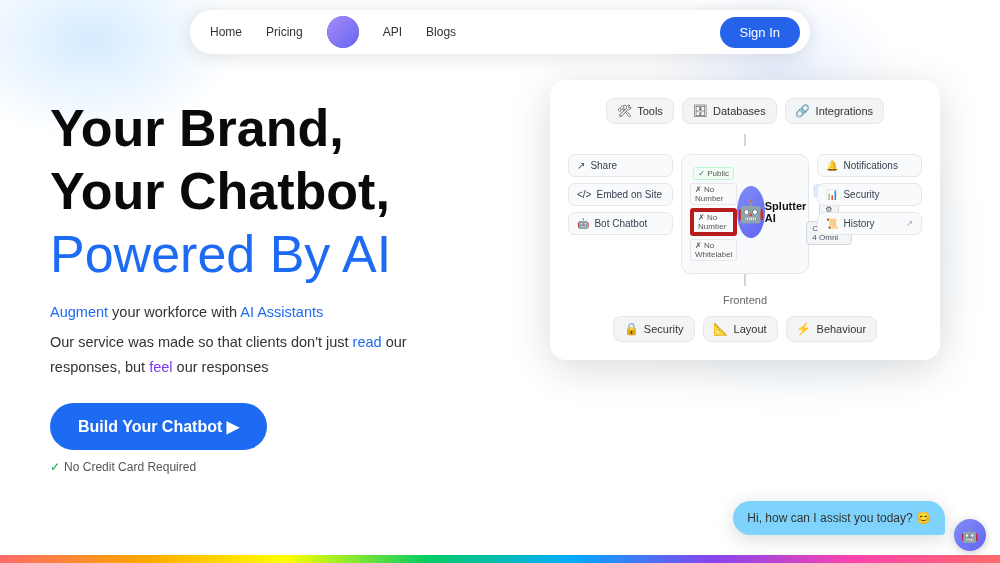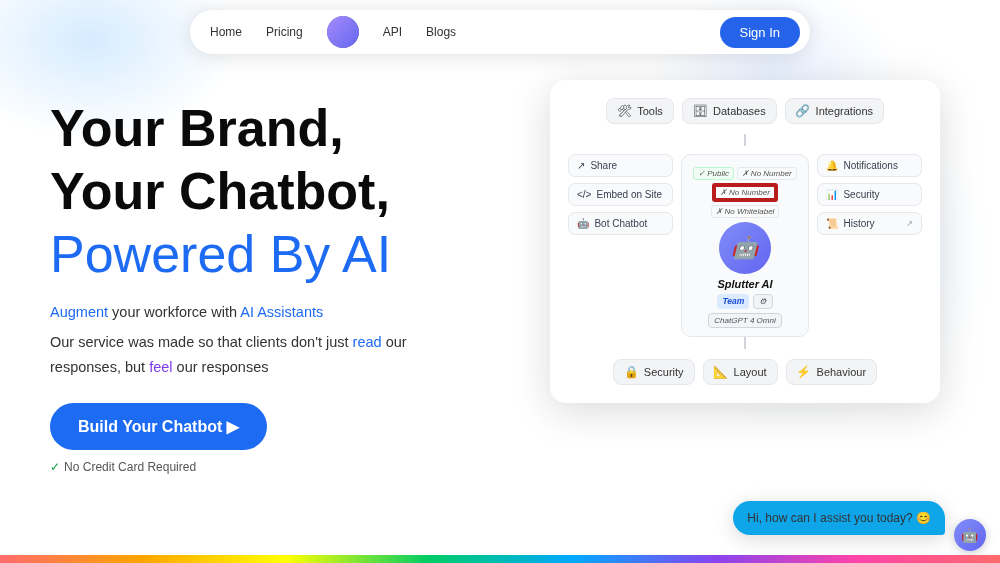--- a/index.html
+++ b/index.html
@@ -245,28 +245,27 @@
       border-radius: 7px;
       padding: 5px 8px;
       font-size: 10px;
       color: #374151;
     }
 
     
     .bot-card {
       flex: 1;
       display: flex;
-      flex-direction: column;
+      flex-direction: row;
       align-items: center;
       padding: 8px;
       background: #f9fafb;
       border: 1px solid #e5e7eb;
       border-radius: 10px;
       min-width: 110px;
-      font-style: italic;
     }
     .bot-avatar {
       width: 52px;
       height: 52px;
       border-radius: 50%;
       background: linear-gradient(135deg, #818cf8, #6366f1);
       margin-bottom: 4px;
       display: flex;
       align-items: center;
       justify-content: center;
@@ -334,21 +333,21 @@
       gap: 8px;
       justify-content: center;
       margin-top: 10px;
     }
 
     
     .chat-bubble {
       position: absolute;
       bottom: 40px;
       right: 20px;
-      background: #0ea5e9;
+      background: #7dd3fc;
       border-radius: 20px 20px 4px 20px;
       padding: 10px 14px;
       font-size: 12px;
       color: #333;
       box-shadow: 0 4px 20px rgba(0,0,0,0.15);
       max-width: 220px;
     }
     .chat-avatar {
       position: absolute;
       bottom: 38px;
@@ -477,20 +476,21 @@
         <div class="right-chip">
           <span class="right-chip-icon">📜</span>
           <span>History</span>
           <span style="margin-left:auto;font-size:8px;color:#9ca3af;">↗</span>
         </div>
       </div>
     </div>
 
     <div class="connector-v"></div>
 
+    <div class="section-label">Frontend</div>
     <div class="frontend-row">
       <div class="chip">
         <span class="chip-icon">🔒</span>
         <span>Security</span>
       </div>
       <div class="chip">
         <span class="chip-icon">📐</span>
         <span>Layout</span>
       </div>
       <div class="chip">

